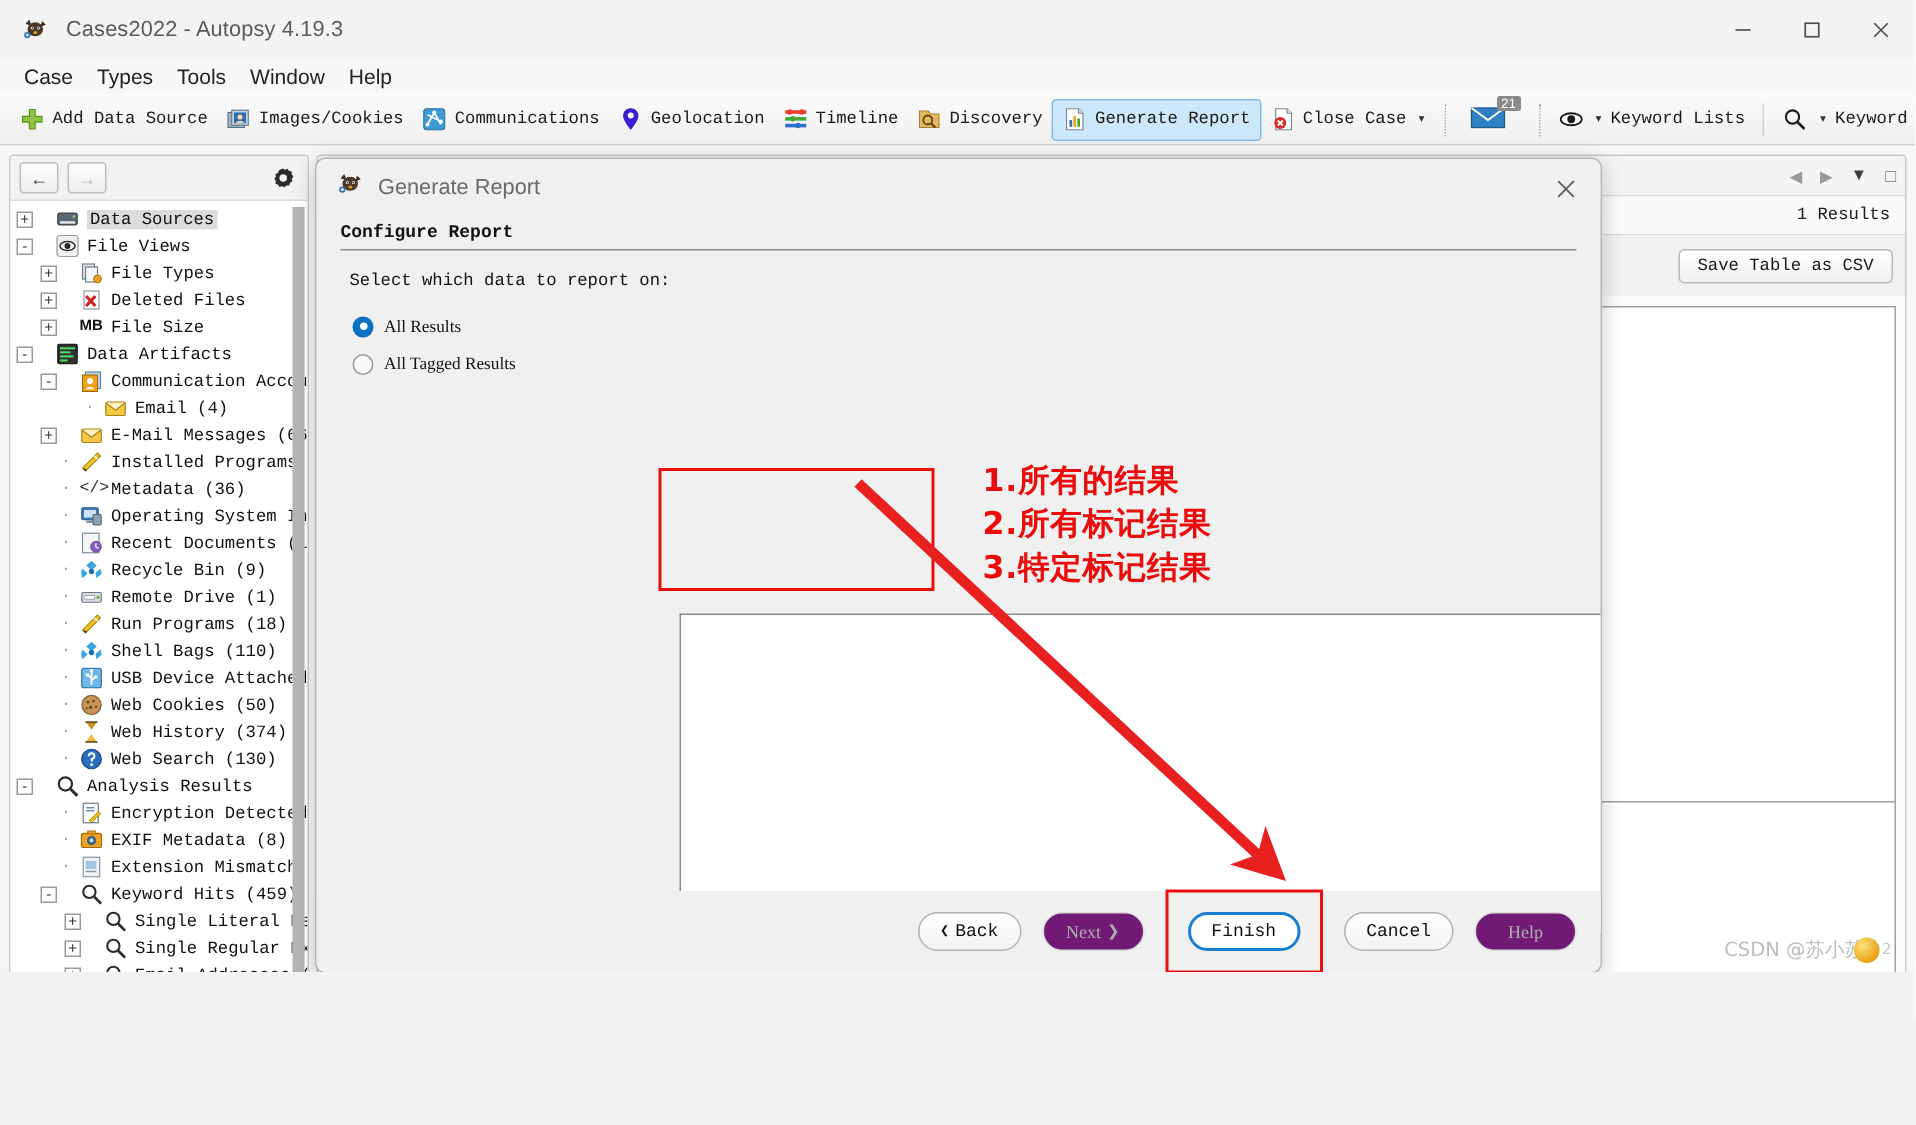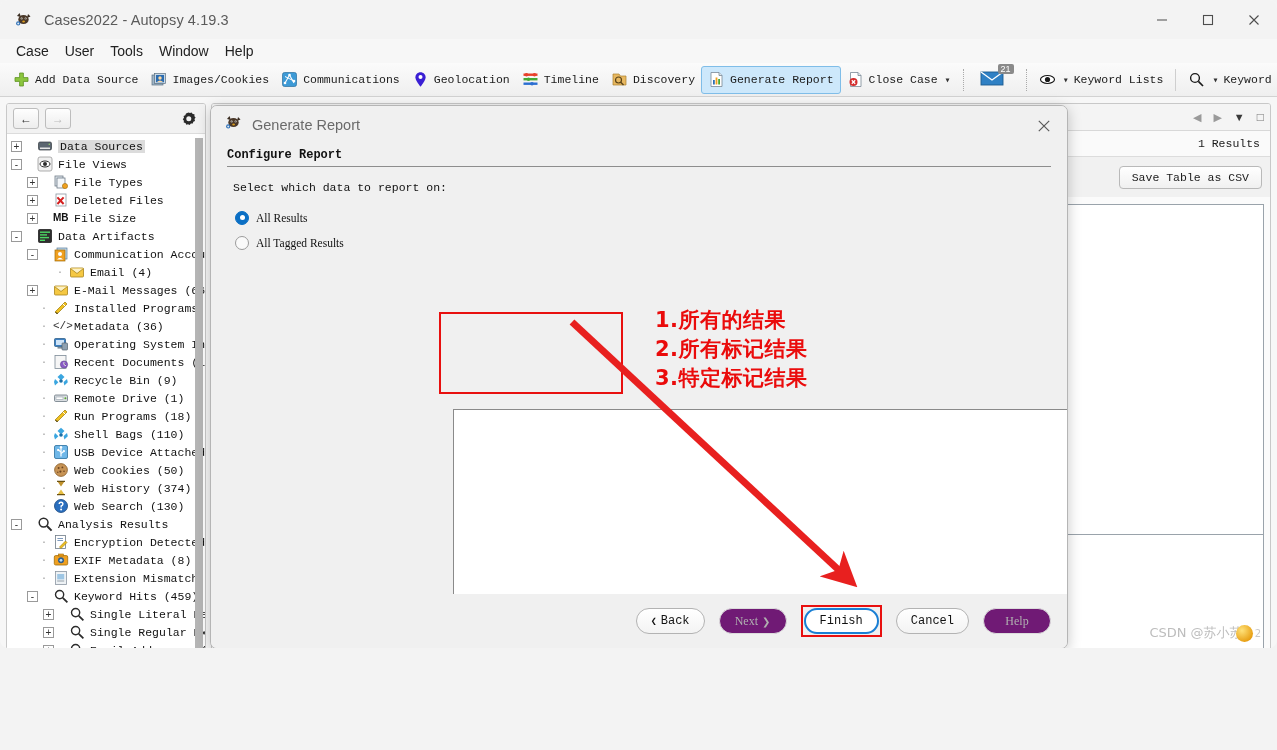--- a/index.html
+++ b/index.html
@@ -295,21 +295,21 @@
   .btn {
     height: 26px; min-width: 68px; padding: 0 14px;
     display:flex; align-items:center; justify-content:center; gap: 4px;
     background: linear-gradient(#ffffff,#f3f3f3);
     border: 1px solid #b3b3b3; border-radius: 13px;
     font-family: "Liberation Mono", monospace; font-size: 12px; color:#111;
   }
   .btn.dis { color:#b0b0b0; border-color:#dcdcdc; background:#701a75;font-family:Liberation Serif, serif;}
   .btn.primary { border: 2px solid #1a7fd4; border-radius: 13px; color:#111; background:#fff;}
   .btn-wrap { position:relative; display:flex; align-items:center; }
-  .btn-wrap.marked { border: 2.5px solid #e8100f; padding: 1px; justify-content: flex-end; }
+  .btn-wrap.marked { border: 2.5px solid #e8100f; padding: 13px; justify-content: flex-end; }
 
   
   .arrow-svg {
     position: absolute; left: 0; top: 0; width: 1277px; height: 750px;
     pointer-events: none;
   }
 
   
   .watermark {
     position: absolute; right: 16px; bottom: 6px;
@@ -361,21 +361,21 @@
         <div class="win-btn">
           <svg width="12" height="12" viewBox="0 0 12 12">
               <path d="M1.5 1.5 L10.5 10.5 M10.5 1.5 L1.5 10.5" stroke="#4d4d4d" stroke-width="1.1"></path>
             </svg>
         </div>
       </div>
     </div>
 
     <div class="menubar">
       <div class="menu-item">Case</div>
-      <div class="menu-item">User</div>
+      <div class="menu-item">Types</div>
       <div class="menu-item">Tools</div>
       <div class="menu-item">Window</div>
       <div class="menu-item">Help</div>
     </div>
 
     <div class="toolbar">
       <div class="grip"></div>
 
       <div class="tb-item">
         <span>

